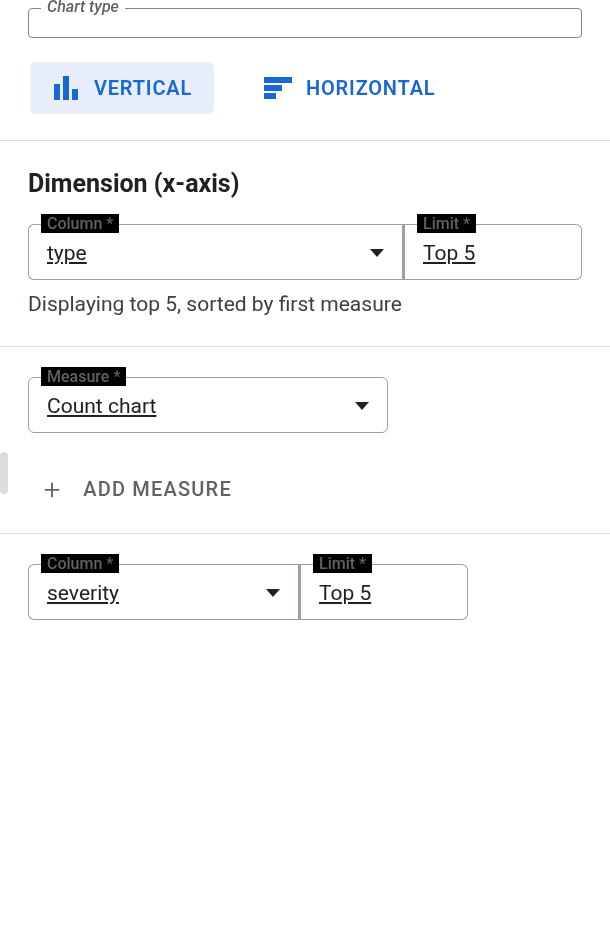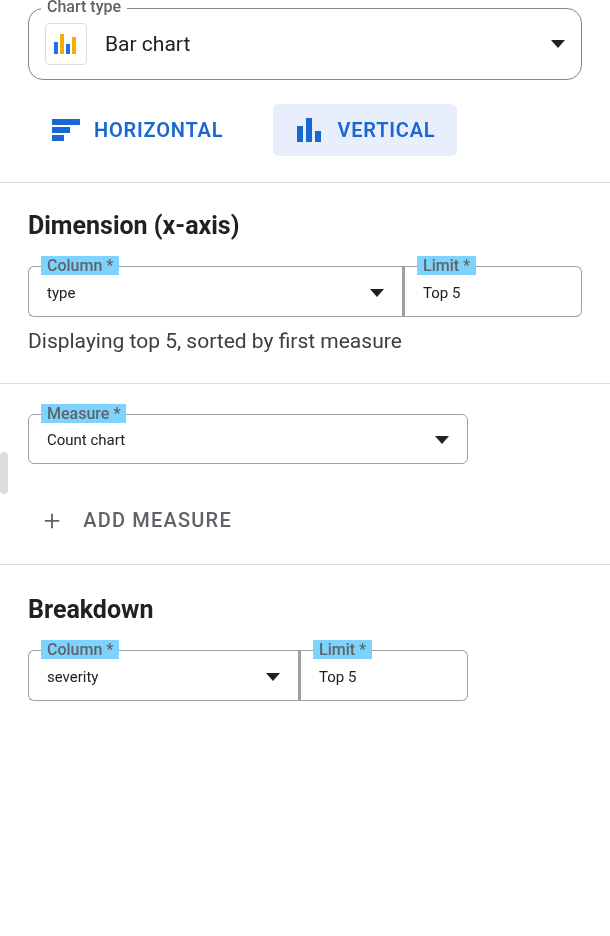--- a/index.html
+++ b/index.html
@@ -10,23 +10,24 @@
     background: #fff;
     width: 610px;
     padding: 0 0 20px 0;
   }
   .container {
     padding: 8px 28px 0 28px;
   }
   .fieldset {
     position: relative;
     border: 1.5px solid #80868b;
-    border-radius: 15px;
+    border-radius: 4px;
     padding: 14px 16px 14px 16px;
     margin-top: 0;
+    font-style: italic;
   }
   .fieldset-legend {
     position: absolute;
     top: -12px;
     left: 12px;
     background: #fff;
     padding: 0 6px;
     font-size: 16px;
     font-weight: 500;
     color: #5f6368;
@@ -104,44 +105,45 @@
   .select-box {
     position: relative;
     border: 1.5px solid #9aa0a6;
     border-radius: 6px;
     padding: 16px 18px 14px 18px;
   }
   .select-box .lbl {
     position: absolute;
     top: -11px;
     left: 12px;
-    background: #7dd3fc;
+    background: #000000;
     padding: 0 6px;
     font-size: 16px;
     font-weight: 500;
     color: #5f6368;
   }
   .select-box .val {
-    font-size: 15px;
-    color: #202124;
+    font-size: 21px;
+    color: #202124;
+    text-decoration: underline;
   }
   .select-with-caret {
     display: flex;
     align-items: center;
     justify-content: space-between;
   }
   .placeholder { color: #80868b; }
   .dim-column { flex: 1; border-right: none; border-top-right-radius: 0; border-bottom-right-radius: 0; }
   .dim-limit { width: 180px; border-left: 3px solid #9aa0a6; border-top-left-radius: 0; border-bottom-left-radius: 0; }
   .hint {
     font-size: 21px;
     color: #3c4043;
     margin-top: 12px;
   }
-  .measure-box { width: 440px; }
+  .measure-box { width: 360px; }
   .add-measure {
     display: flex;
     align-items: center;
     gap: 16px;
     color: #5f6368;
     font-size: 20px;
     font-weight: 500;
     letter-spacing: 1.2px;
     margin-top: 42px;
     margin-left: 10px;
@@ -165,51 +167,39 @@
 </style>
 </head>
 <body>
 
 <div class="scroll-hint"></div>
 
 <div class="container">
 
   <div class="fieldset">
     <span class="fieldset-legend">Chart type</span>
-    <div class="chart-type-row">
-      <div class="chart-icon-box">
-        <svg width="28" height="28" viewBox="0 0 28 28">
-          <rect x="2" y="12" width="4" height="12" fill="#1a73e8"></rect>
-          <rect x="8" y="4" width="4" height="20" fill="#f9ab00"></rect>
-          <rect x="14" y="14" width="4" height="10" fill="#1a73e8"></rect>
-          <rect x="20" y="7" width="4" height="17" fill="#f9ab00"></rect>
-        </svg>
-      </div>
-      <span class="chart-type-value">Bar chart</span>
-      <span class="caret-down"></span>
-    </div>
   </div>
 
   <div class="orientation-tabs">
+    <div class="tab active">
+      <svg width="28" height="24" viewBox="0 0 28 24">
+        <rect x="2" y="8" width="6" height="16" fill="#1967d2"></rect>
+        <rect x="11" y="0" width="6" height="24" fill="#1967d2"></rect>
+        <rect x="20" y="13" width="6" height="11" fill="#1967d2"></rect>
+      </svg>
+      <span>VERTICAL</span>
+    </div>
     <div class="tab">
       <svg width="28" height="22" viewBox="0 0 28 22">
         <rect x="0" y="0" width="28" height="6" fill="#1967d2"></rect>
         <rect x="0" y="8" width="18" height="6" fill="#1967d2"></rect>
         <rect x="0" y="16" width="12" height="6" fill="#1967d2"></rect>
       </svg>
       <span>HORIZONTAL</span>
     </div>
-    <div class="tab active">
-      <svg width="28" height="24" viewBox="0 0 28 24">
-        <rect x="2" y="8" width="6" height="16" fill="#1967d2"></rect>
-        <rect x="11" y="0" width="6" height="24" fill="#1967d2"></rect>
-        <rect x="20" y="13" width="6" height="11" fill="#1967d2"></rect>
-      </svg>
-      <span>VERTICAL</span>
-    </div>
   </div>
 
   <div class="divider ml-neg"></div>
 
   <div class="section-heading">Dimension (x-axis)</div>
   <div class="row">
     <div class="select-box dim-column select-with-caret">
       <span class="lbl">Column *</span>
       <span class="val">type</span>
       <span class="caret-down"></span>
@@ -230,21 +220,20 @@
       <span class="caret-down"></span>
     </div>
   </div>
   <div class="add-measure">
     <span class="plus">＋</span>
     <span>ADD MEASURE</span>
   </div>
 
   <div class="divider-full"></div>
 
-  <div class="section-heading">Breakdown</div>
   <div class="row">
     <div class="select-box break-column select-with-caret">
       <span class="lbl">Column *</span>
       <span class="val">severity</span>
       <span class="caret-down"></span>
     </div>
     <div class="select-box break-limit">
       <span class="lbl">Limit *</span>
       <span class="val placeholder">Top 5</span>
     </div>

